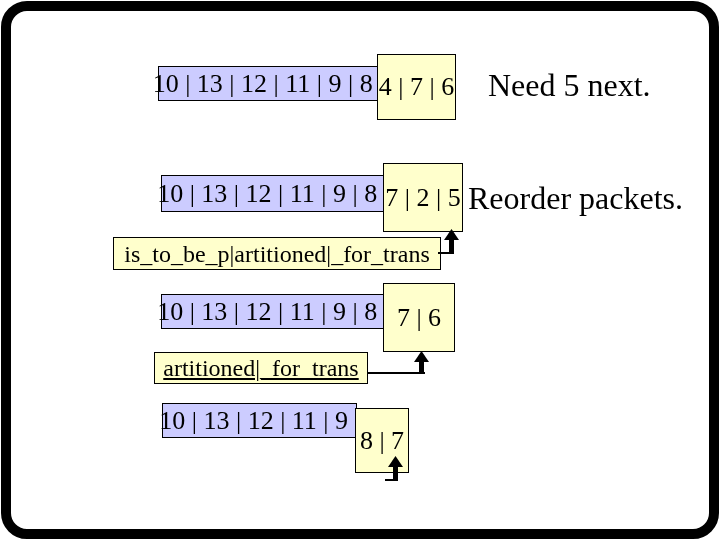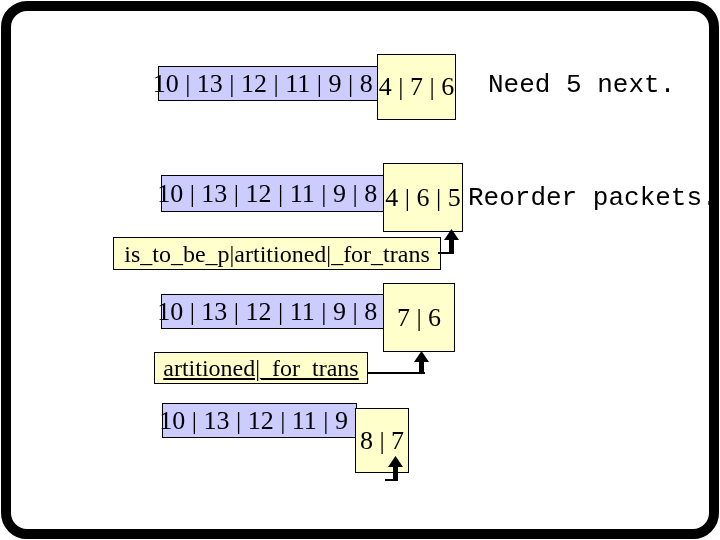--- a/index.html
+++ b/index.html
@@ -16,21 +16,21 @@
   }
   .box {
     position:absolute; box-sizing:border-box;
     border:1px solid var(--border,#000000);
     display:flex; align-items:center; justify-content:center;
     white-space:pre; line-height:1;
   }
   .buffer  { background:var(--buffer-fill,#ccccff); font-size:26px; z-index:1; }
   .packet  { background:var(--packet-fill,#ffffcc); font-size:26px; z-index:2; }
   .payload { background:var(--packet-fill,#ffffcc); font-size:24px; z-index:2; }
-  .caption { position:absolute; font-size:26px; line-height:28px; white-space:pre;font-family:Liberation Mono, monospace; }
+  .caption { position:absolute; font-size:32px; line-height:28px; white-space:pre; }
   .arrow   { position:absolute; z-index:3; }
   .arrow polygon, .arrow rect { fill:var(--frame,#000000); }
 
   
   .buf1 { left:158px; top:66px;  width:221px; height:35px; }
   .pkt1 { left:377px; top:54px;  width:79px;  height:66px; }
   .cap1 { left:488px; top:71px; }
   
   .buf2 { left:161px; top:175px; width:224px; height:37px; }
   .pkt2 { left:383px; top:163px; width:80px;  height:69px; }
@@ -52,21 +52,21 @@
 <body>
 
 <div class="slide" style="--background: #ffffff; --frame: #000000; --buffer-fill: #ccccff; --packet-fill: #ffffcc; --border: #000000; --text: #000000;">
   <div class="frame"></div>
 
   <div class="box buffer buf1">10 | 13 | 12 | 11 | 9 | 8 |</div>
   <div class="box packet pkt1">4 | 7 | 6</div>
   <div class="caption cap1">Need 5 next.</div>
 
   <div class="box buffer buf2">10 | 13 | 12 | 11 | 9 | 8 |</div>
-  <div class="box packet pkt2">4 | 6 | 5</div>
+  <div class="box packet pkt2">7 | 2 | 5</div>
   <div class="caption cap2">Reorder packets.</div>
   <div class="box payload pay1">is_to_be_p|artitioned|_for_trans</div>
   <svg class="arrow arr1" width="26" height="28" viewBox="0 0 26 28">
     <rect x="0" y="23" width="14" height="2"></rect>
     <rect x="11" y="9" width="5" height="16"></rect>
     <polygon points="13.5,0 6,11 21,11"></polygon>
   </svg>
 
   <div class="box buffer buf3">10 | 13 | 12 | 11 | 9 | 8 |</div>
   <div class="box packet pkt3">7 | 6</div>

